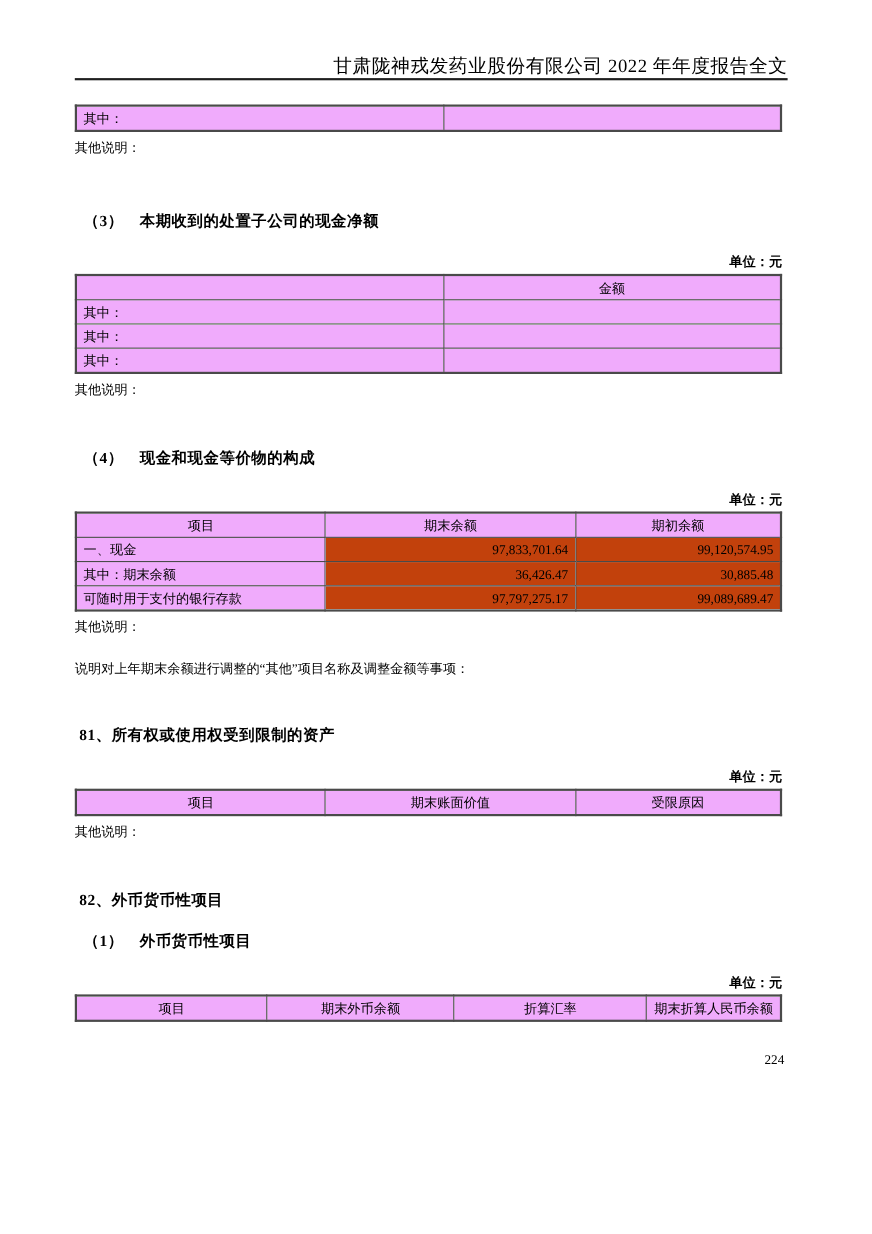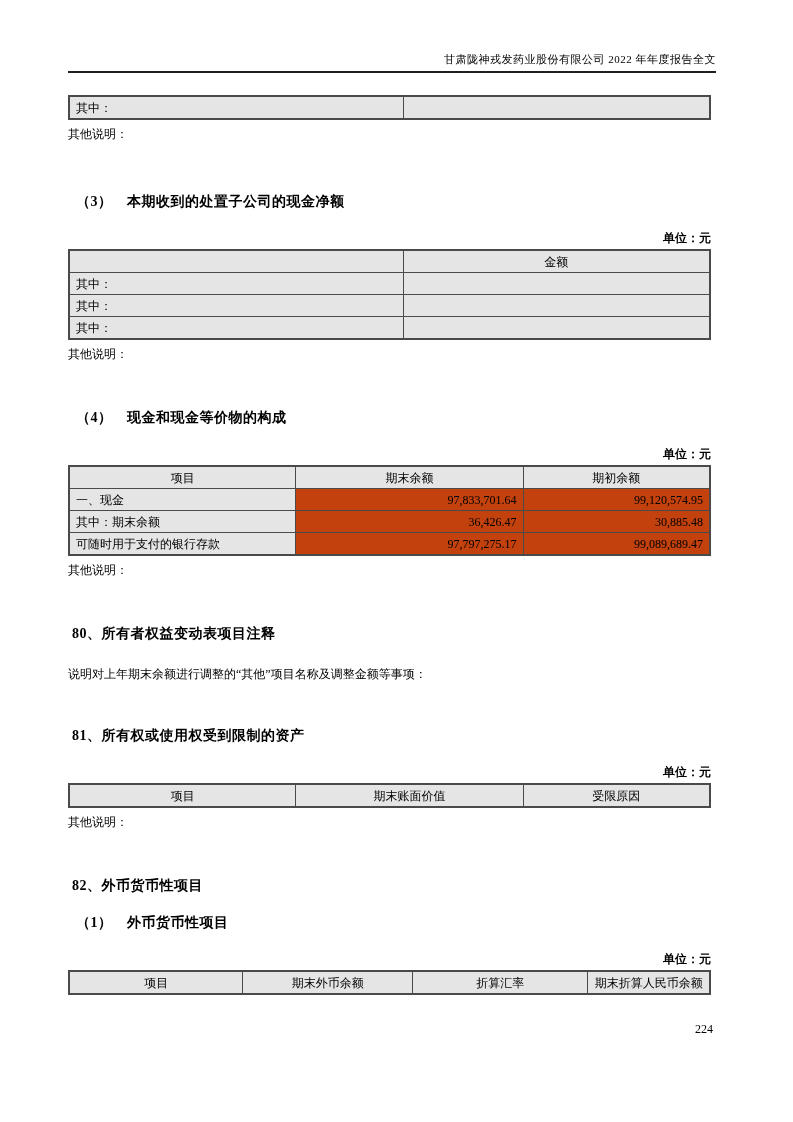--- a/index.html
+++ b/index.html
@@ -21,21 +21,21 @@
     top: 0;
     width: 648px;
   }
   
   .doc-header {
     margin-top: 52px;
     padding-bottom: 4px;
     border-bottom: 2px solid #1f1f1f;
   }
   .doc-header .title {
-    font-size: 11px;
+    font-size: 17px;
     line-height: 15px;
     text-align: right;
     letter-spacing: 0.5px;
   }
   
   table.tbl {
     width: 643px;
     border-collapse: collapse;
     table-layout: fixed;
   }
@@ -44,21 +44,21 @@
   }
   table.tbl { border-width: 2px; }
   table.tbl td {
     height: 21px;
     font-size: 12px;
     line-height: 14px;
     padding: 0 6px;
     overflow: hidden;
     white-space: nowrap;
   }
-  td.grey { background: #e5e5e5; }
+  td.grey { background: #f0abfc; }
   td.center { text-align: center; }
   td.num { text-align: right; padding-right: 8px; background: #c2410c; }
   td.indent { padding-left: 48px; }
   
   .note {
     font-size: 12px;
     line-height: 16px;
     margin-top: 6px;
   }
   .heading {
@@ -159,21 +159,20 @@
         </tr>
         <tr>
           <td class="grey indent">可随时用于支付的银行存款</td>
           <td class="num">97,797,275.17</td>
           <td class="num">99,089,689.47</td>
         </tr>
       </tbody>
     </table>
     <div class="note">其他说明：</div>
 
-    <div class="heading mt-h80">80、所有者权益变动表项目注释</div>
     <div class="note mt-n80">说明对上年期末余额进行调整的“其他”项目名称及调整金额等事项：</div>
 
     <div class="heading mt-h81">81、所有权或使用权受到限制的资产</div>
     <div class="unit">单位：元</div>
     <table class="tbl mt-tbl">
       <tbody>
         <tr>
           <td class="grey center" style="width:33.3%;">项目</td>
           <td class="grey center" style="width:33.4%;">期末账面价值</td>
           <td class="grey center">受限原因</td>

